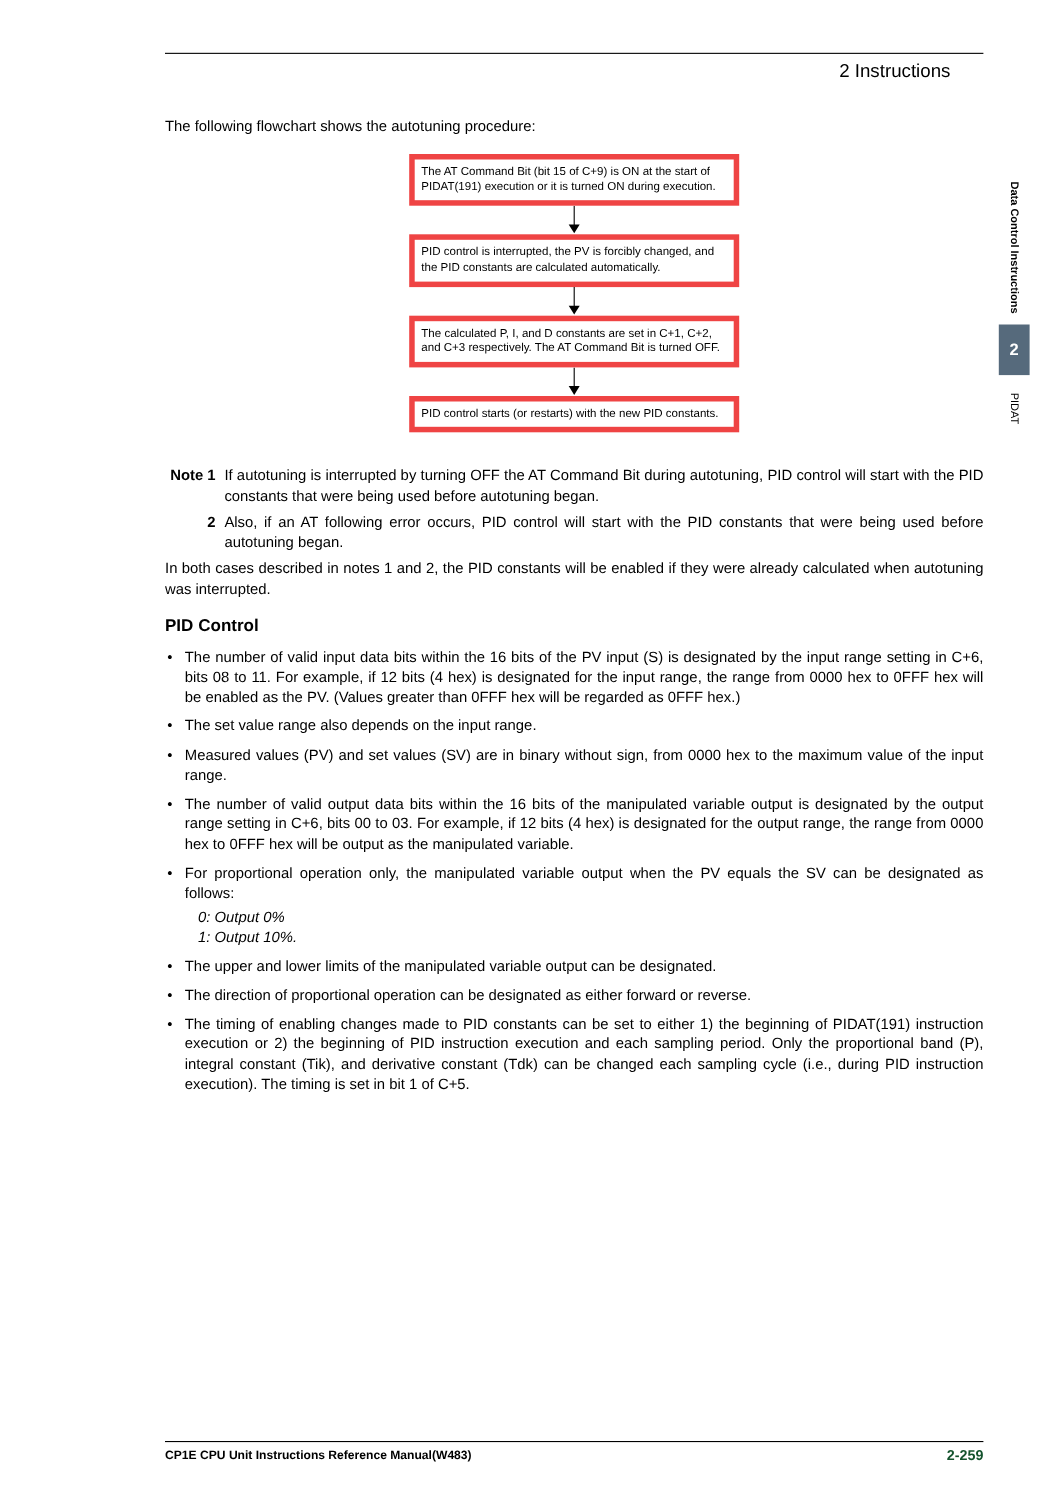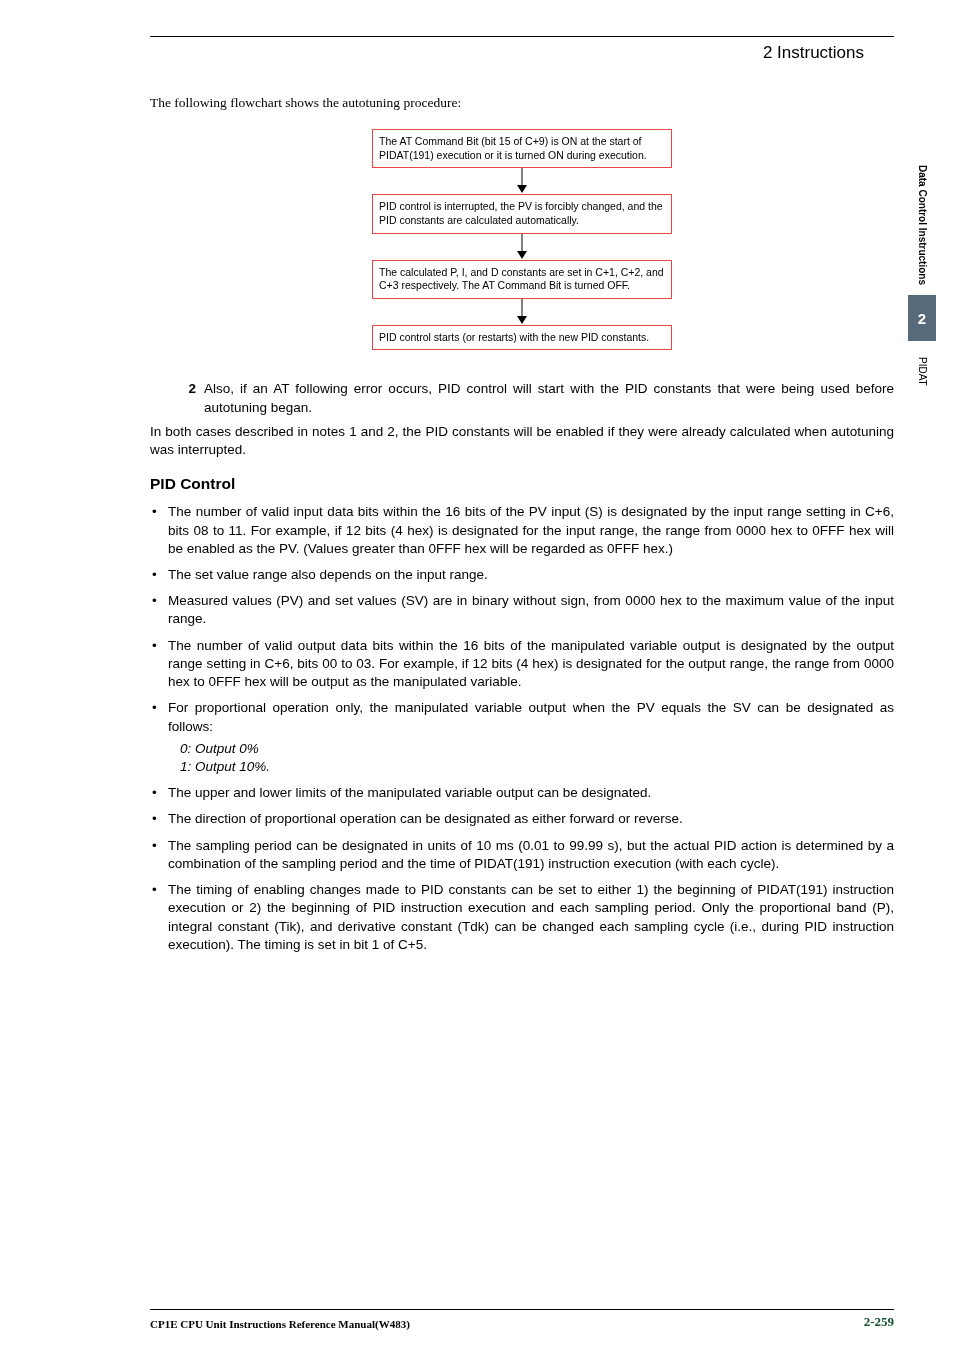--- a/index.html
+++ b/index.html
@@ -5,46 +5,45 @@
   * { box-sizing: border-box; margin: 0; padding: 0; }
   body {
     font-family: Arial, Helvetica, sans-serif;
     background: #fff;
     width: 954px;
     height: 1350px;
     position: relative;
     color: #000;
   }
   .page {
-    padding: 36px 60px 30px 150px;
+    padding: 48px 60px 30px 150px;
     position: relative;
     height: 100%;
   }
   .header-line {
     border-top: 1px solid #000;
     margin-bottom: 6px;
   }
   .header-title {
     text-align: right;
     font-size: 17px;
     margin-bottom: 24px;
     padding-right: 30px;
   }
   .intro {
     font-size: 13.5px;
     margin-bottom: 18px;
     margin-top: 32px;
-    font-family: Liberation Serif, serif;
   }
   .flowchart {
     width: 300px;
     margin: 0 auto 30px auto;
   }
   .flow-box {
-    border: 1px solid #ef4444;
+    border: 5px solid #ef4444;
     padding: 5px 6px;
     font-size: 10.5px;
     line-height: 1.3;
     background: #fff;
   }
   .arrow-wrap {
     text-align: center;
     height: 26px;
     position: relative;
   }
@@ -108,22 +107,21 @@
     right: 60px;
     font-size: 10.5px;
   }
   .footer-line {
     border-top: 1px solid #000;
     margin-bottom: 4px;
   }
   .footer-row {
     display: flex;
     justify-content: space-between;
-    align-items: flex-end;
-    font-family: Liberation Serif, serif;
+    align-items: center;
   }
   .footer-left { font-weight: bold; font-size: 11px; }
   .footer-right { font-weight: bold; font-size: 13px; color: #14532d; }
 
   .side-tab {
     position: absolute;
     right: 18px;
     top: 165px;
     display: flex;
     flex-direction: column;
@@ -180,20 +178,24 @@
     <div class="arrow-wrap">
       <svg width="14" height="26">
           <line x1="7" y1="0" x2="7" y2="19" stroke="#000" stroke-width="1"></line>
           <polygon points="7,25 2,17 12,17" fill="#000"></polygon>
         </svg>
     </div>
     <div class="flow-box">PID control starts (or restarts) with the new PID constants.</div>
   </div>
 
   <div class="notes">
+    <div class="note-row">
+      <div class="note-label">Note 1</div>
+      <div class="note-text">If autotuning is interrupted by turning OFF the AT Command Bit during autotuning, PID control will start with the PID constants that were being used before autotuning began.</div>
+    </div>
     <div class="note-row">
       <div class="note-label">2</div>
       <div class="note-text">Also, if an AT following error occurs, PID control will start with the PID constants that were being used before autotuning began.</div>
     </div>
   </div>
 
   <div class="para">In both cases described in notes 1 and 2, the PID constants will be enabled if they were already calculated when autotuning was interrupted.</div>
 
   <div class="section-title">PID Control</div>
 
@@ -204,21 +206,20 @@
     <li>The number of valid output data bits within the 16 bits of the manipulated variable output is designated by the output range setting in C+6, bits 00 to 03. For example, if 12 bits (4 hex) is designated for the output range, the range from 0000 hex to 0FFF hex will be output as the manipulated variable.</li>
     <li>
       <span>For proportional operation only, the manipulated variable output when the PV equals the SV can be designated as follows:</span>
       <div class="subvals">
         <div>0: Output 0%</div>
         <div>1: Output 10%.</div>
       </div>
     </li>
     <li>The upper and lower limits of the manipulated variable output can be designated.</li>
     <li>The direction of proportional operation can be designated as either forward or reverse.</li>
-    <li>The sampling period can be designated in units of 10 ms (0.01 to 99.99 s), but the actual PID action is determined by a combination of the sampling period and the time of PIDAT(191) instruction execution (with each cycle).</li>
     <li>The timing of enabling changes made to PID constants can be set to either 1) the beginning of PIDAT(191) instruction execution or 2) the beginning of PID instruction execution and each sampling period. Only the proportional band (P), integral constant (Tik), and derivative constant (Tdk) can be changed each sampling cycle (i.e., during PID instruction execution). The timing is set in bit 1 of C+5.</li>
   </ul>
 
   <div class="footer">
     <div class="footer-line"></div>
     <div class="footer-row">
       <div class="footer-left">CP1E CPU Unit Instructions Reference Manual(W483)</div>
       <div class="footer-right">2-259</div>
     </div>
   </div>

